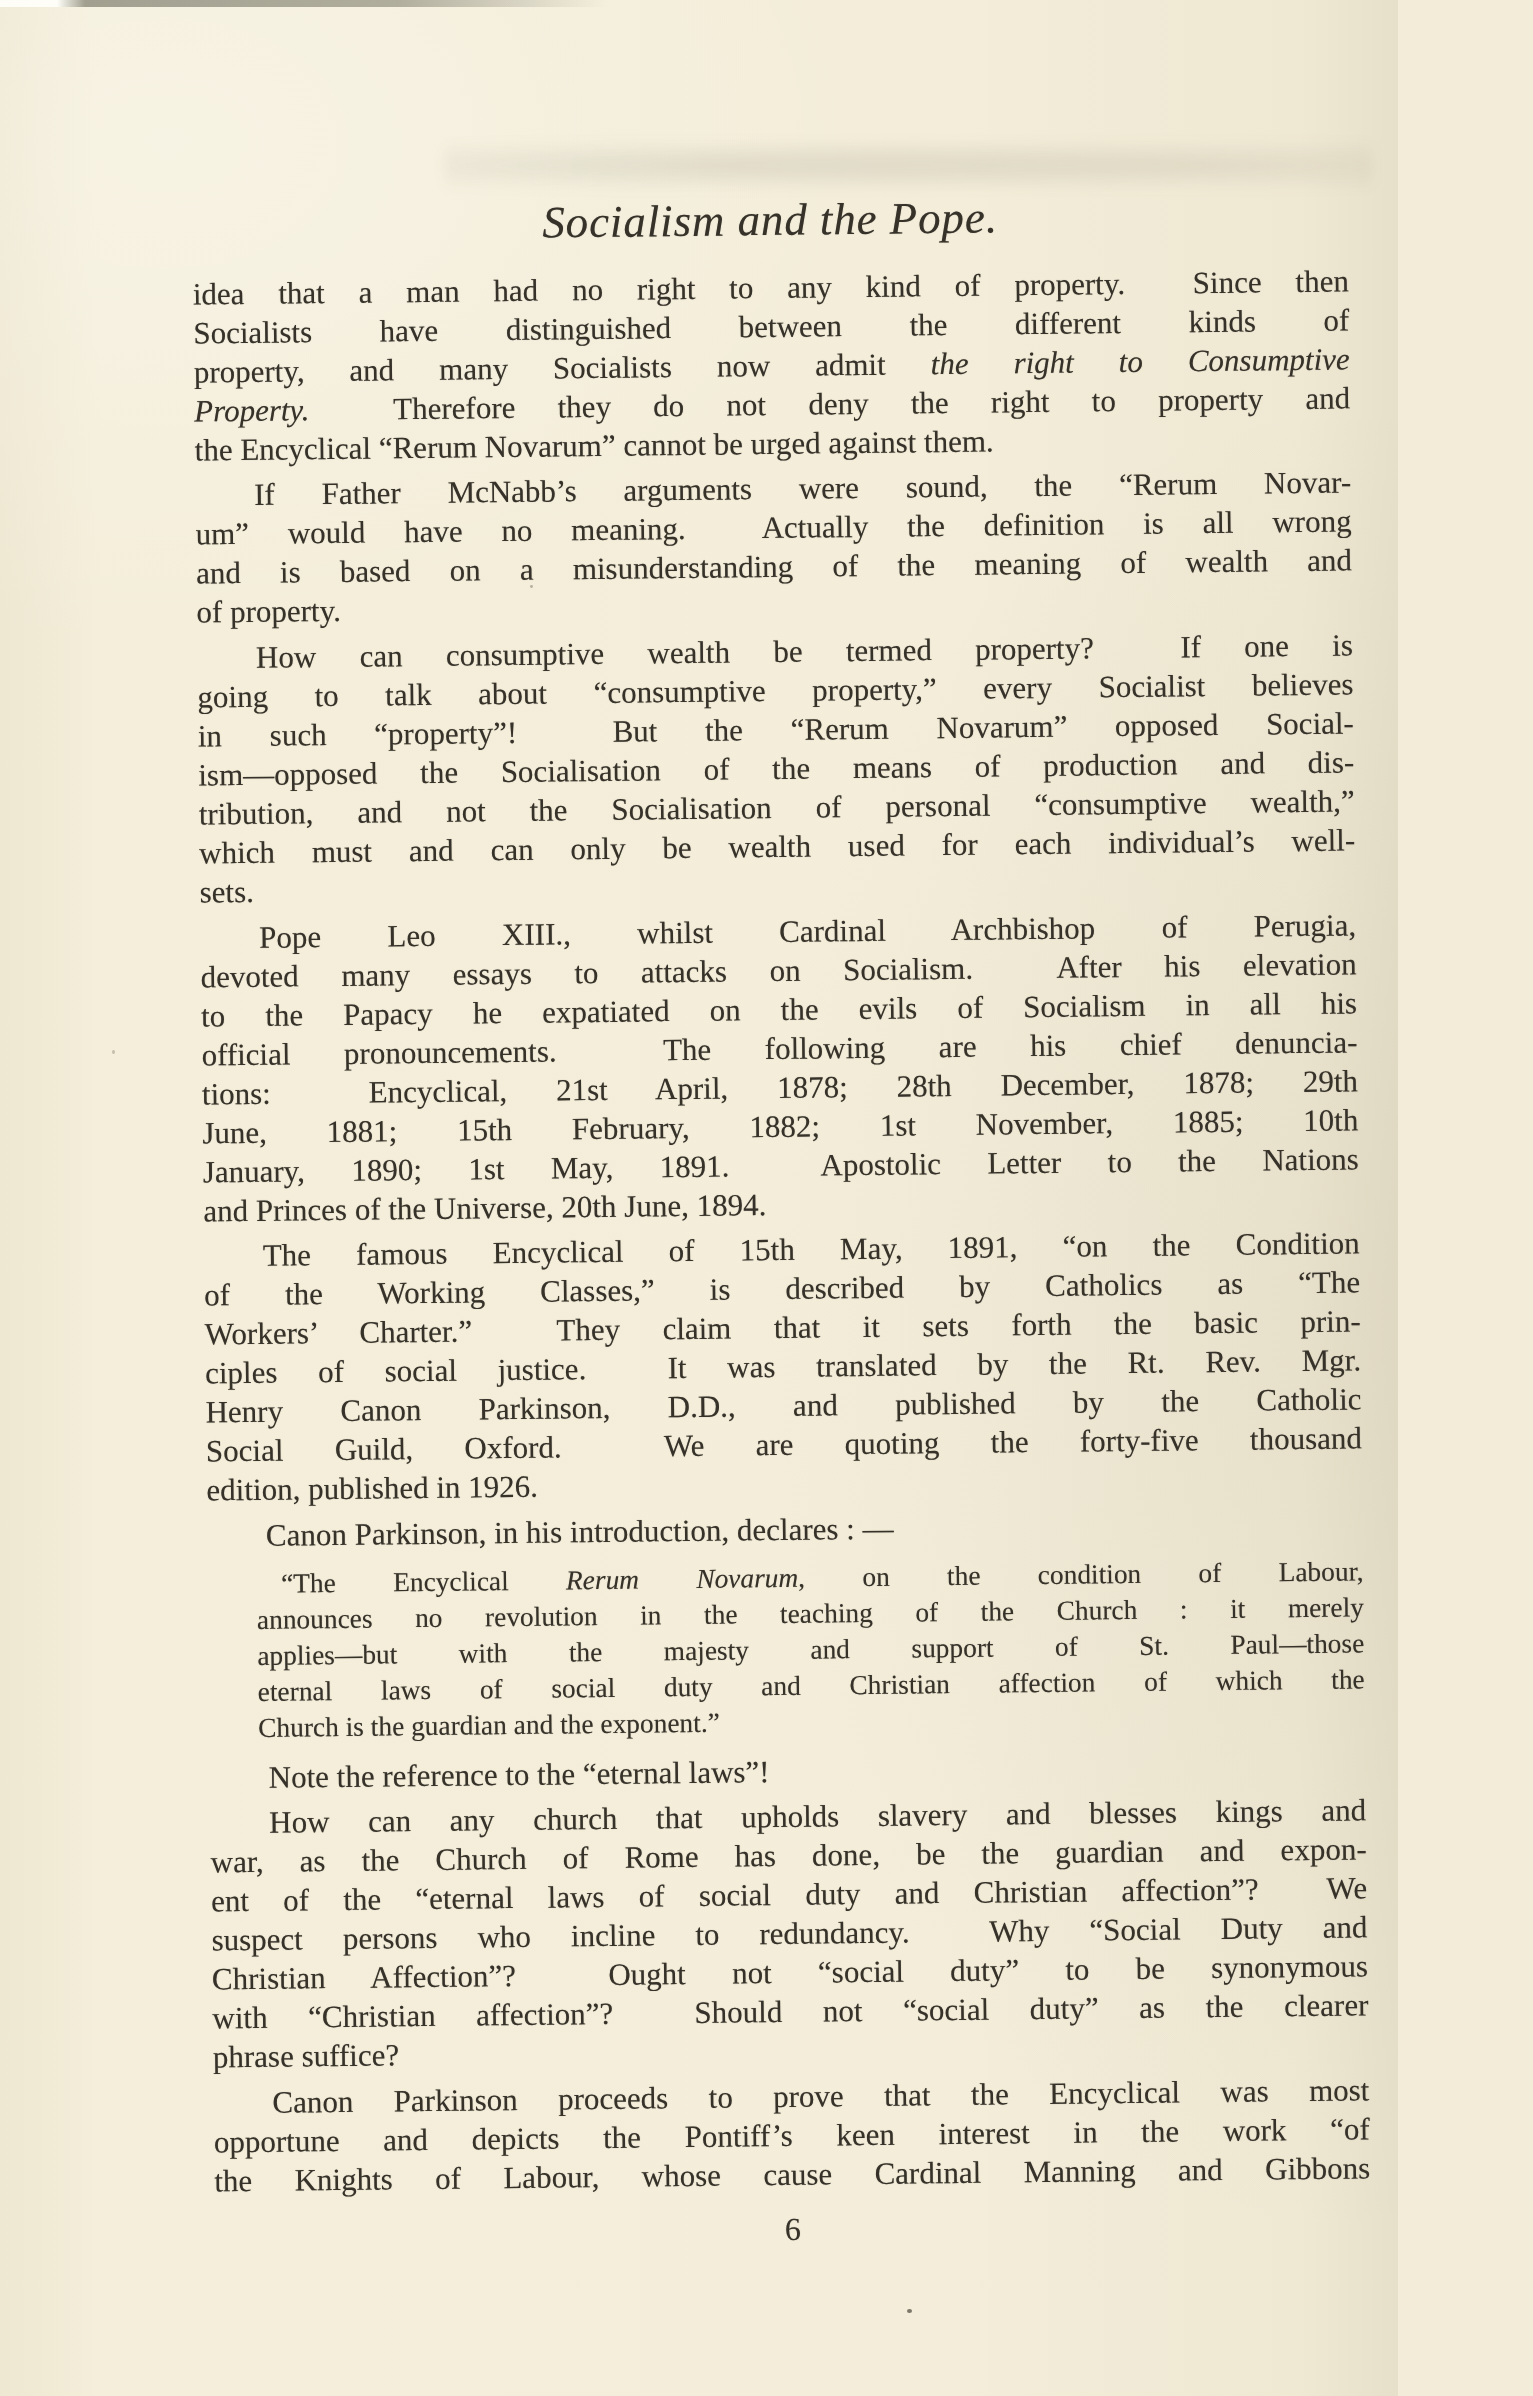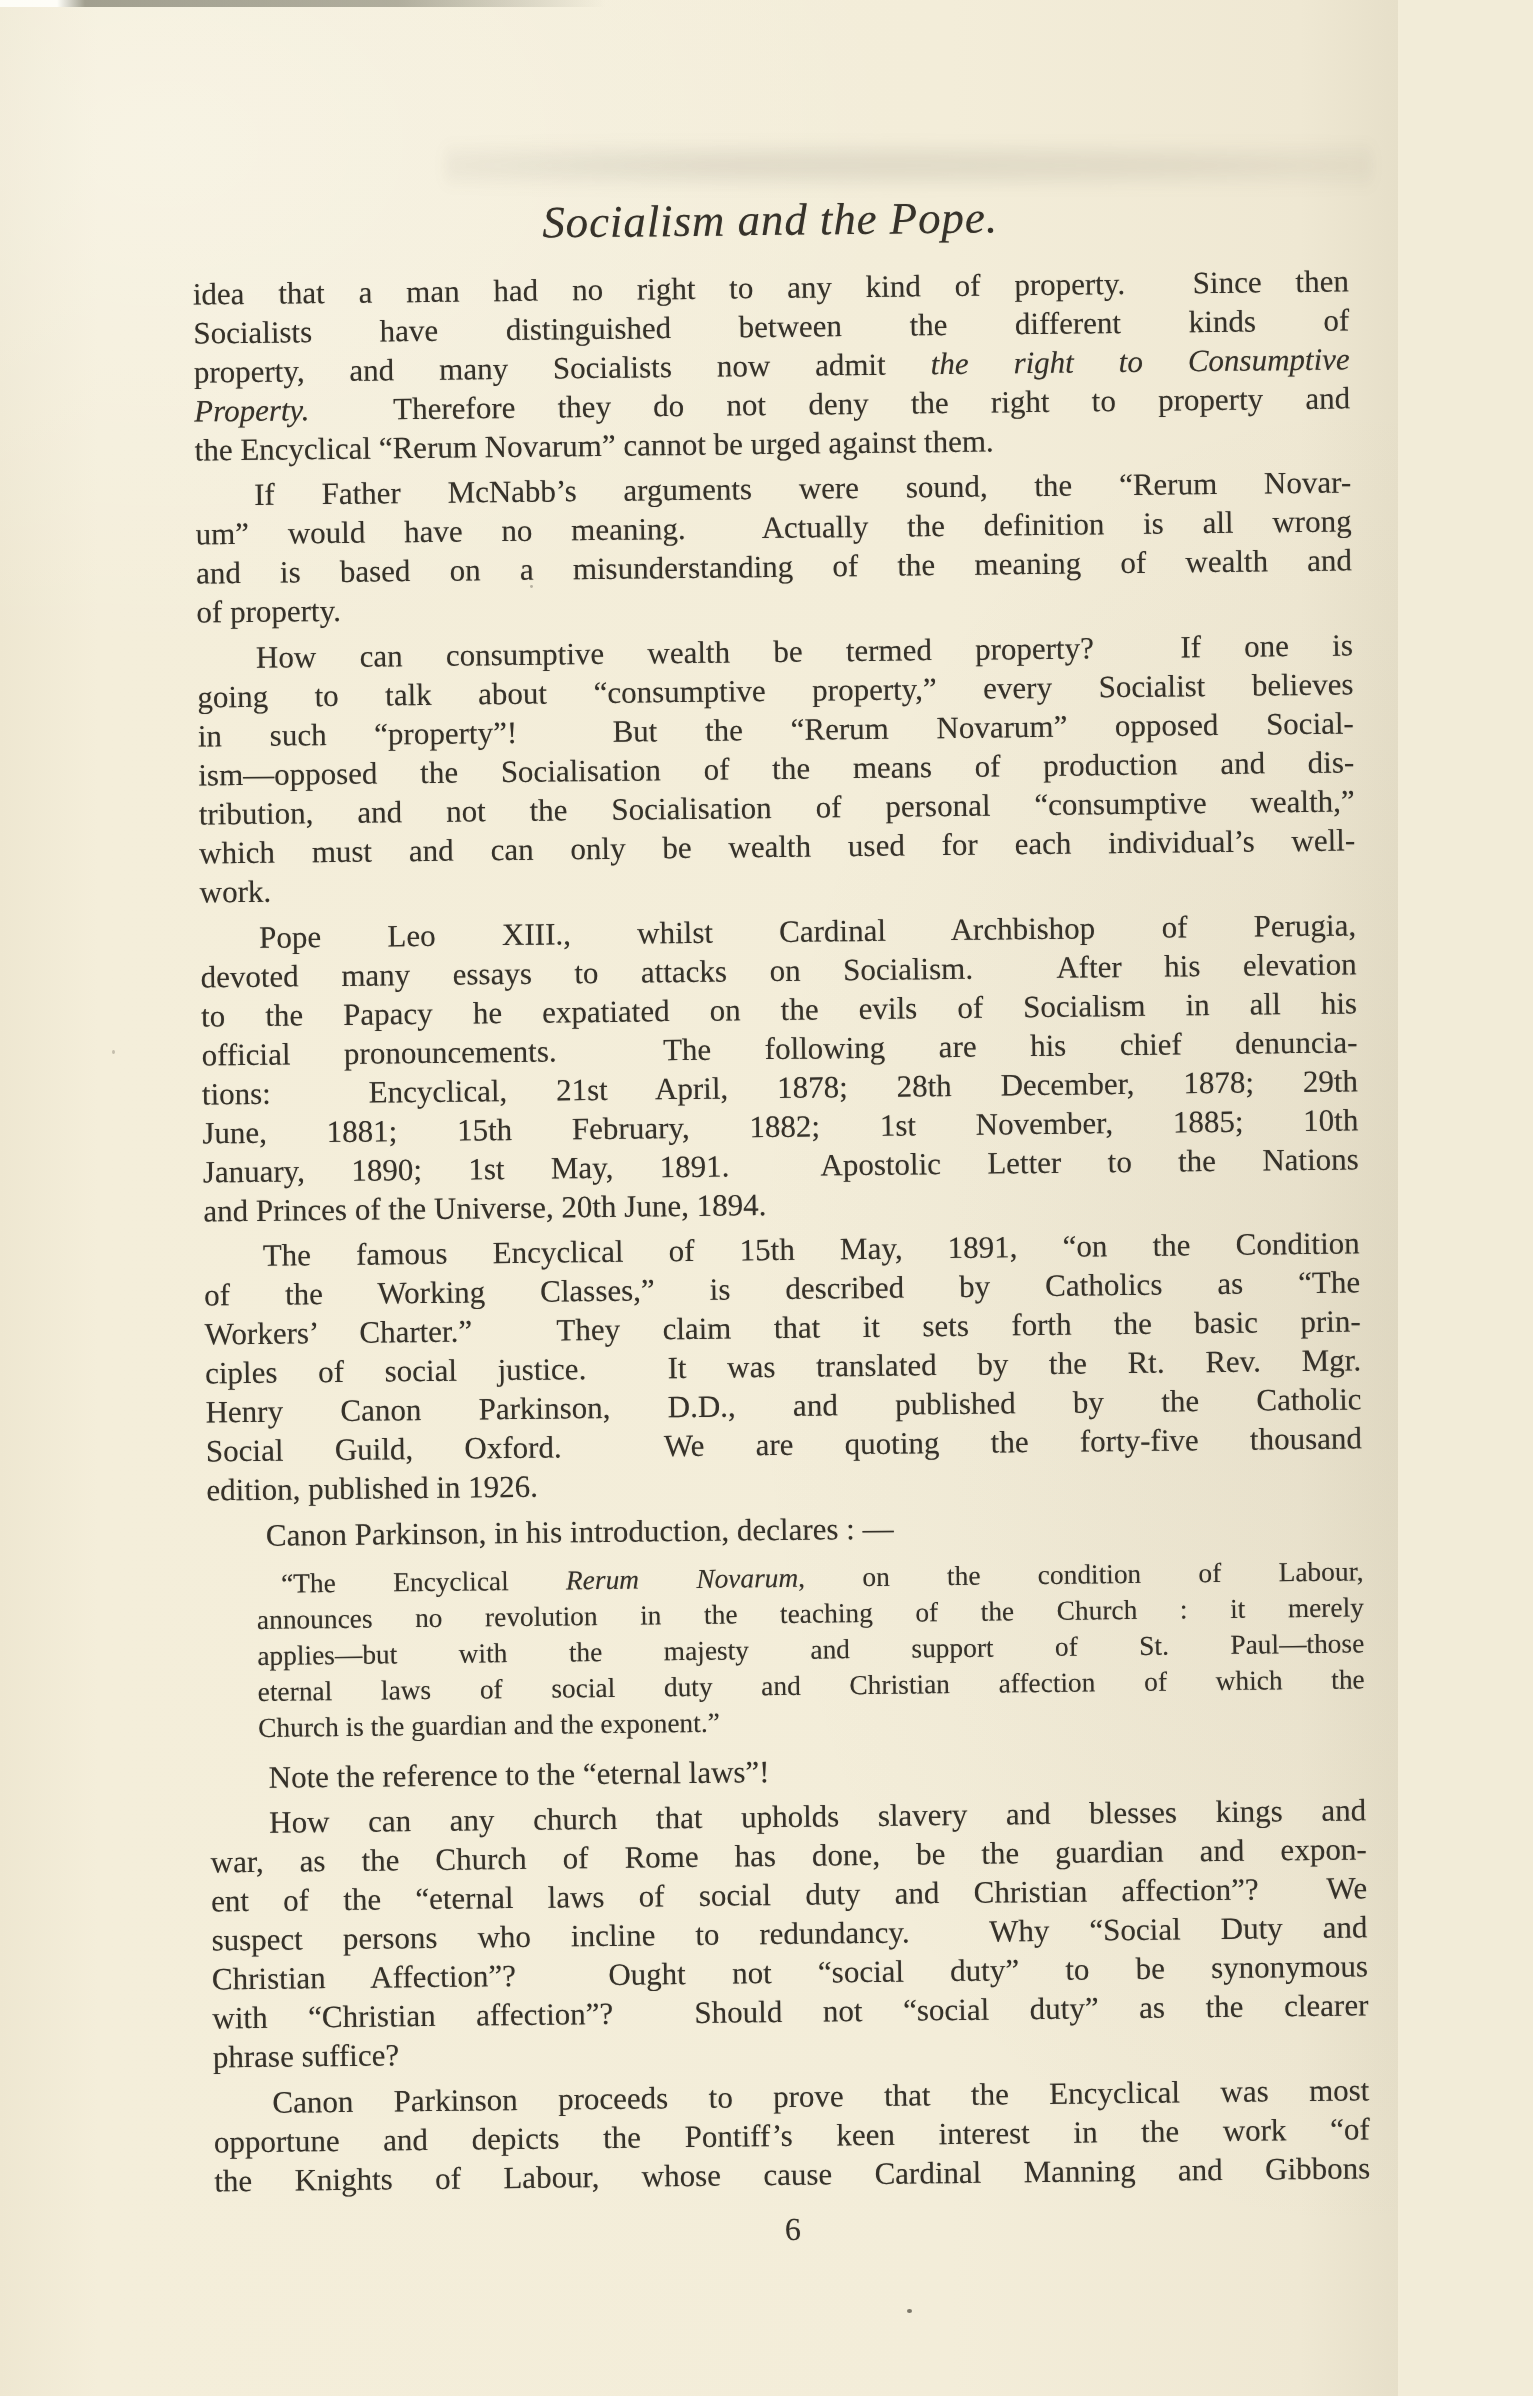--- a/index.html
+++ b/index.html
@@ -105,21 +105,21 @@
             <div class="line"><span>and is based on a misunderstanding of the meaning of wealth and</span></div>
             <div class="line flush"><span>of property.</span></div>
           </div>
           <div class="para indent">
             <div class="line first"><span>How can consumptive wealth be termed property?  If one is</span></div>
             <div class="line"><span>going to talk about “consumptive property,” every Socialist believes</span></div>
             <div class="line"><span>in such “property”!  But the “Rerum Novarum” opposed Social-</span></div>
             <div class="line"><span>ism—opposed the Socialisation of the means of production and dis-</span></div>
             <div class="line"><span>tribution, and not the Socialisation of personal “consumptive wealth,”</span></div>
             <div class="line"><span>which must and can only be wealth used for each individual’s well-</span></div>
-            <div class="line flush"><span>work.</span></div>
+            <div class="line flush"><span>sets.</span></div>
           </div>
           <div class="para indent">
             <div class="line first"><span>Pope Leo XIII., whilst Cardinal Archbishop of Perugia,</span></div>
             <div class="line"><span>devoted many essays to attacks on Socialism.  After his elevation</span></div>
             <div class="line"><span>to the Papacy he expatiated on the evils of Socialism in all his</span></div>
             <div class="line"><span>official pronouncements.  The following are his chief denuncia-</span></div>
             <div class="line"><span>tions:  Encyclical, 21st April, 1878; 28th December, 1878; 29th</span></div>
             <div class="line"><span>June, 1881; 15th February, 1882; 1st November, 1885; 10th</span></div>
             <div class="line"><span>January, 1890; 1st May, 1891.  Apostolic Letter to the Nations</span></div>
             <div class="line flush"><span>and Princes of the Universe, 20th June, 1894.</span></div>

